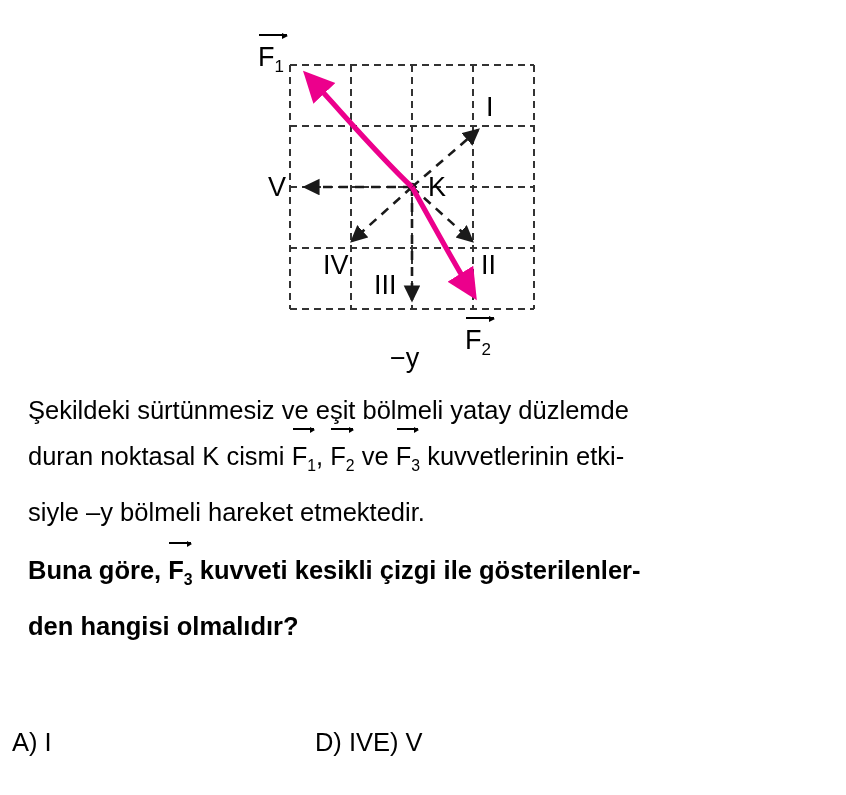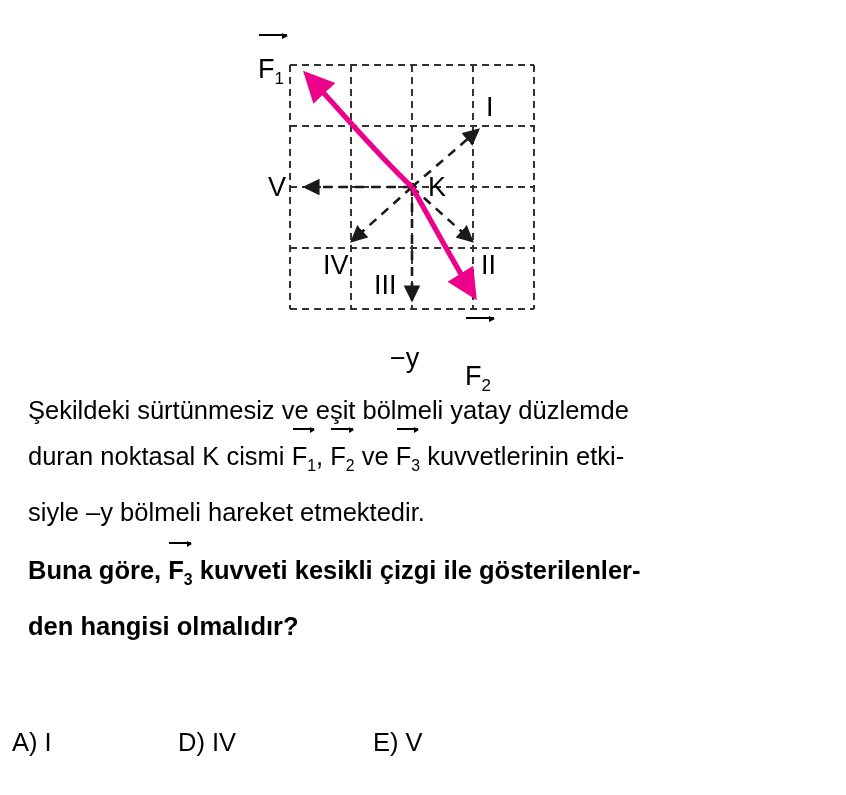--- a/index.html
+++ b/index.html
@@ -112,21 +112,21 @@
     margin-top: 8px;
   }
   .choice {
     font-size: 25.5px;
     color: #000;
     white-space: nowrap;
   }
   .c0 { width: 166px; }
   .c1 { width: 170px; }
   .c2 { width: 190px; }
-  .c3 { width: 195px; }
+  .c3 { width: 195px; text-align: right; }
   .c4 { width: 100px; }
 </style>
 </head>
 <body>
 
 <div class="figure-wrap">
 
   <svg class="figure" viewBox="0 0 846 370">
 
     <g stroke="#333333" stroke-width="2" stroke-dasharray="7,5" fill="none">
@@ -162,26 +162,26 @@
     </g>
 
     <circle cx="412" cy="187" r="4.2" fill="#1a1a1a"></circle>
 
     <g stroke="#ec008c" stroke-width="5.2" fill="none" stroke-linecap="butt">
       <path d="M412,187 C375,152 340,110 308,76" marker-end="url(#ahPink)"></path>
       <path d="M412,187 C435,228 455,265 473,294" marker-end="url(#ahPink)"></path>
     </g>
   </svg>
 
-  <div class="fig-label vec" style="left:258px; top:44px;margin-top:12px;">
+  <div class="fig-label vec" style="left:258px; top:44px;">
     <span>F</span><span class="sub">1</span>
   </div>
   <div class="vec-arrow" style="left:259px; top:34px; width:28px;"></div>
 
-  <div class="fig-label vec" style="left:465px; top:327px;margin-top:36px;">
+  <div class="fig-label vec" style="left:465px; top:327px;">
     <span>F</span><span class="sub">2</span>
   </div>
   <div class="vec-arrow" style="left:466px; top:317px; width:28px;"></div>
 
   <div class="fig-label" style="left:486px; top:94px;">I</div>
   <div class="fig-label" style="left:481px; top:252px;">II</div>
   <div class="fig-label" style="left:374px; top:272px;">III</div>
   <div class="fig-label" style="left:323px; top:252px;">IV</div>
   <div class="fig-label" style="left:268px; top:174px;">V</div>
 

